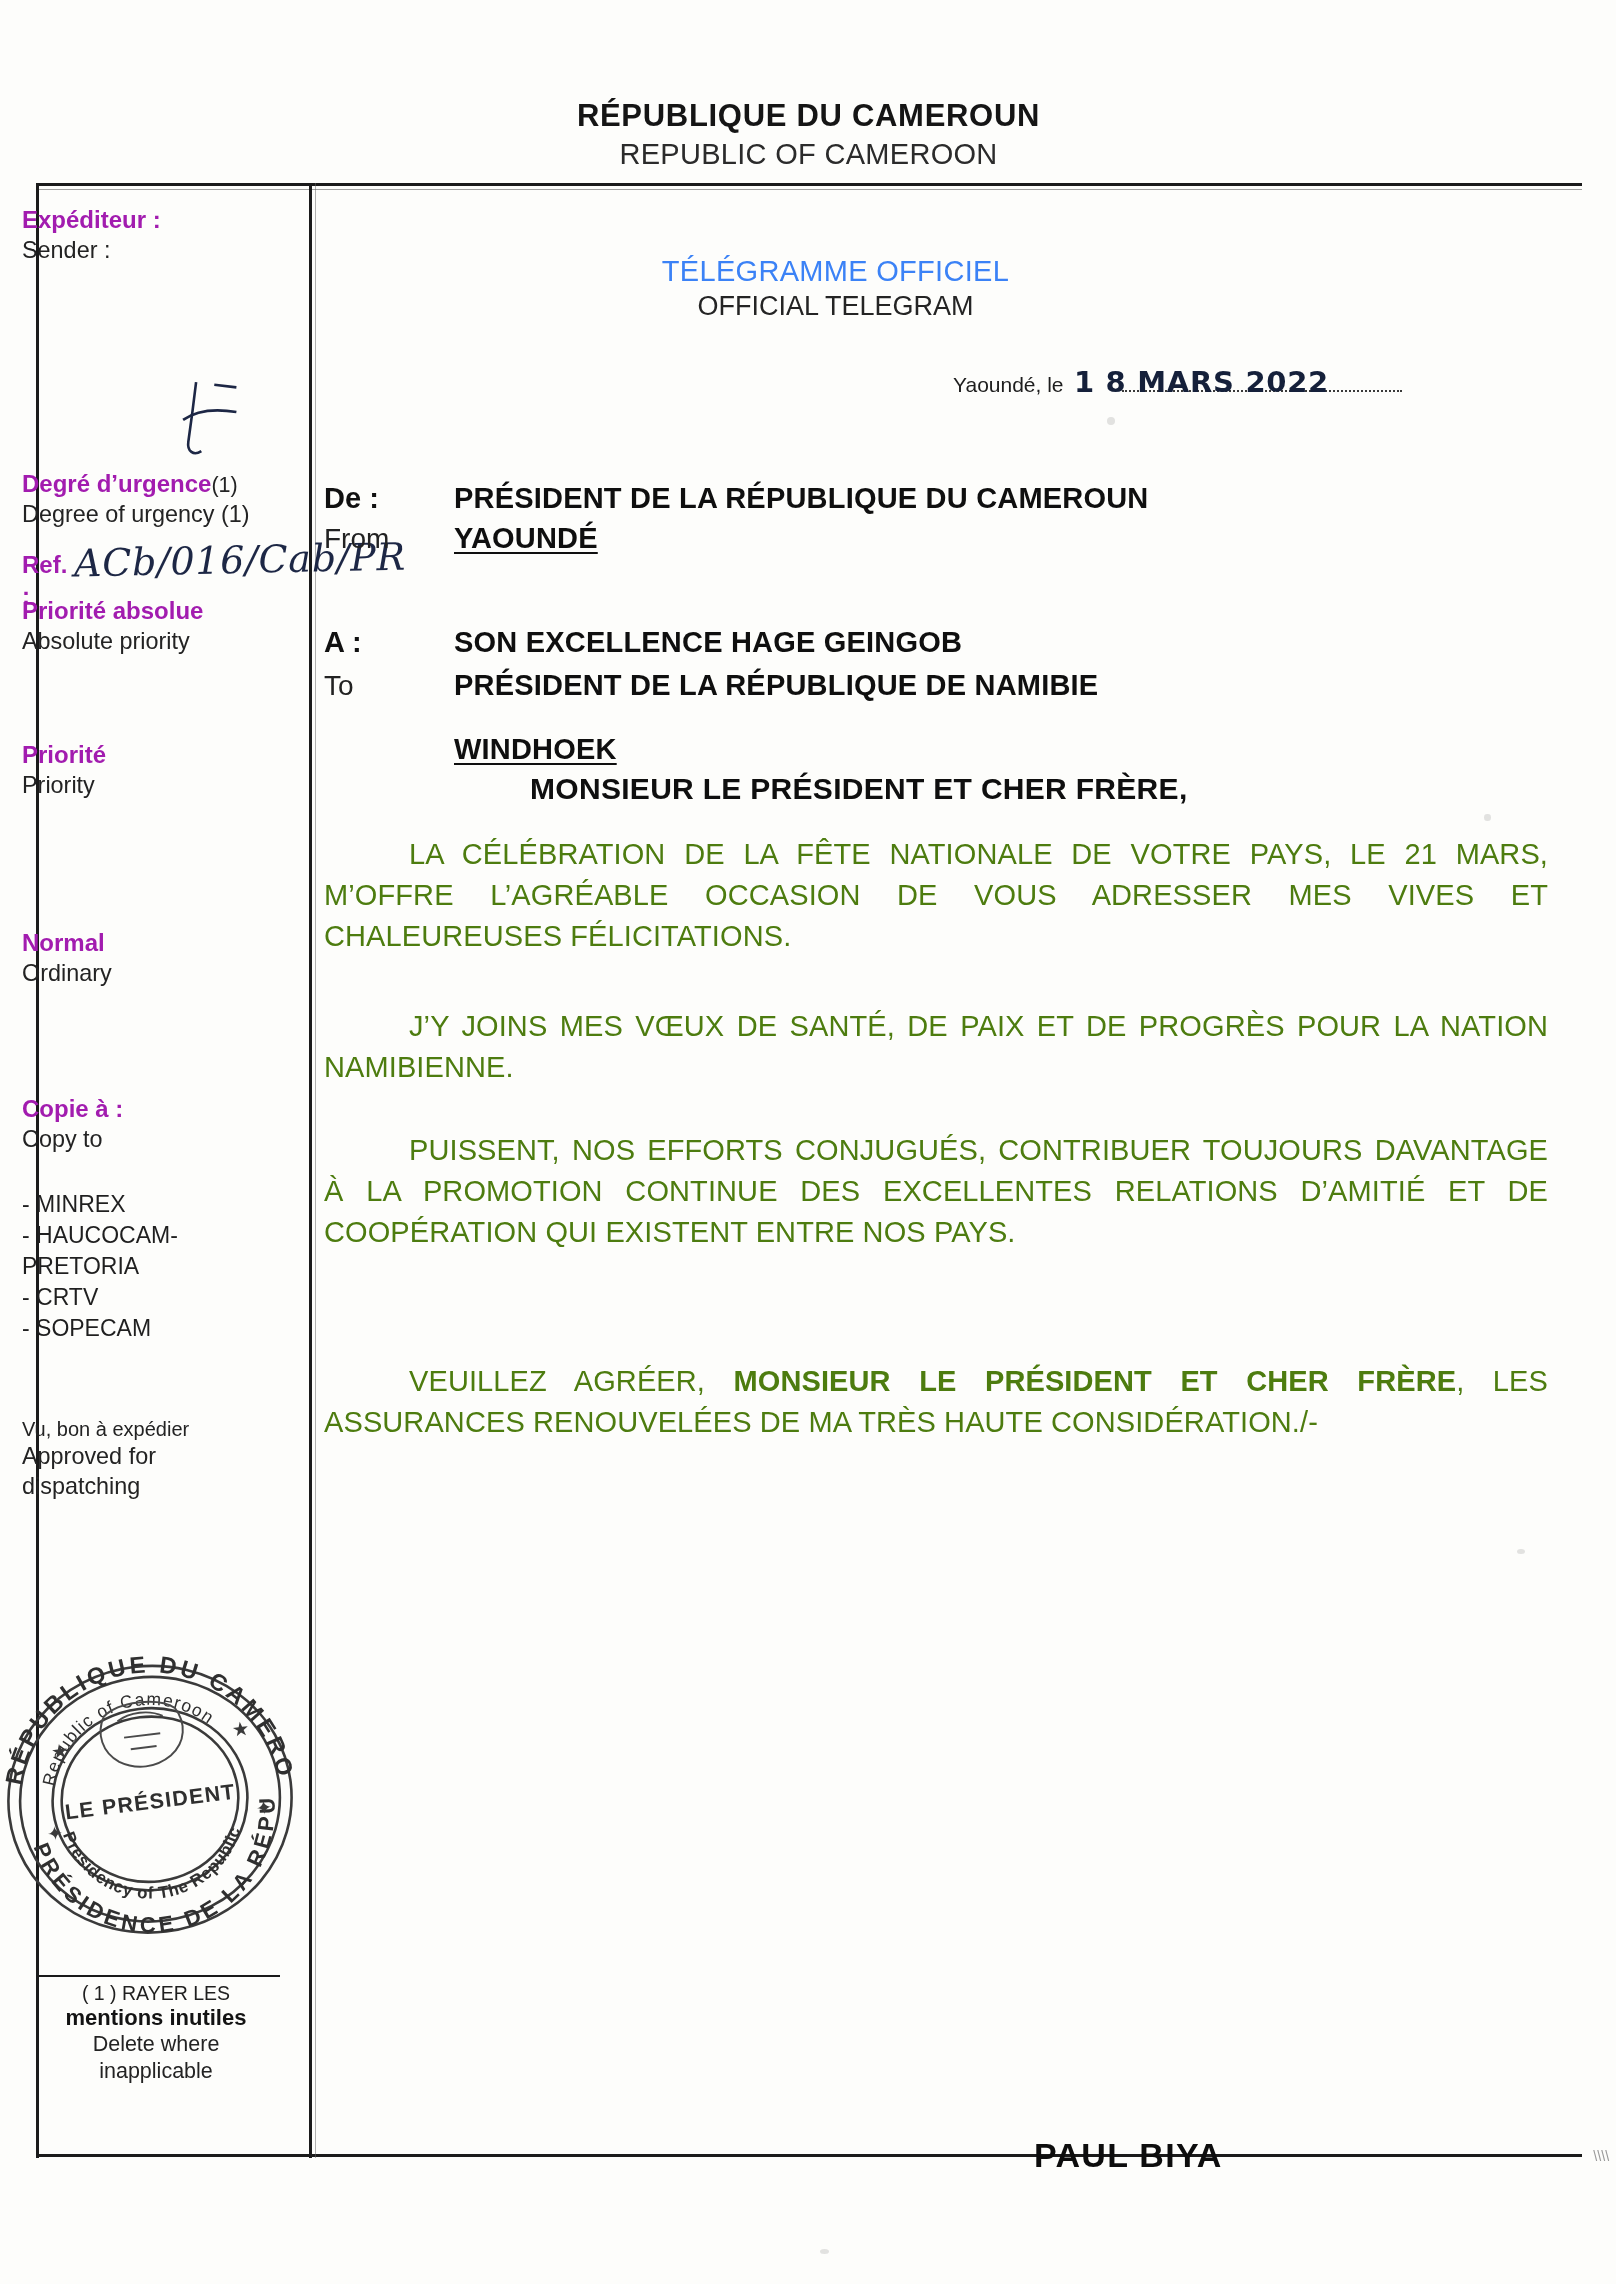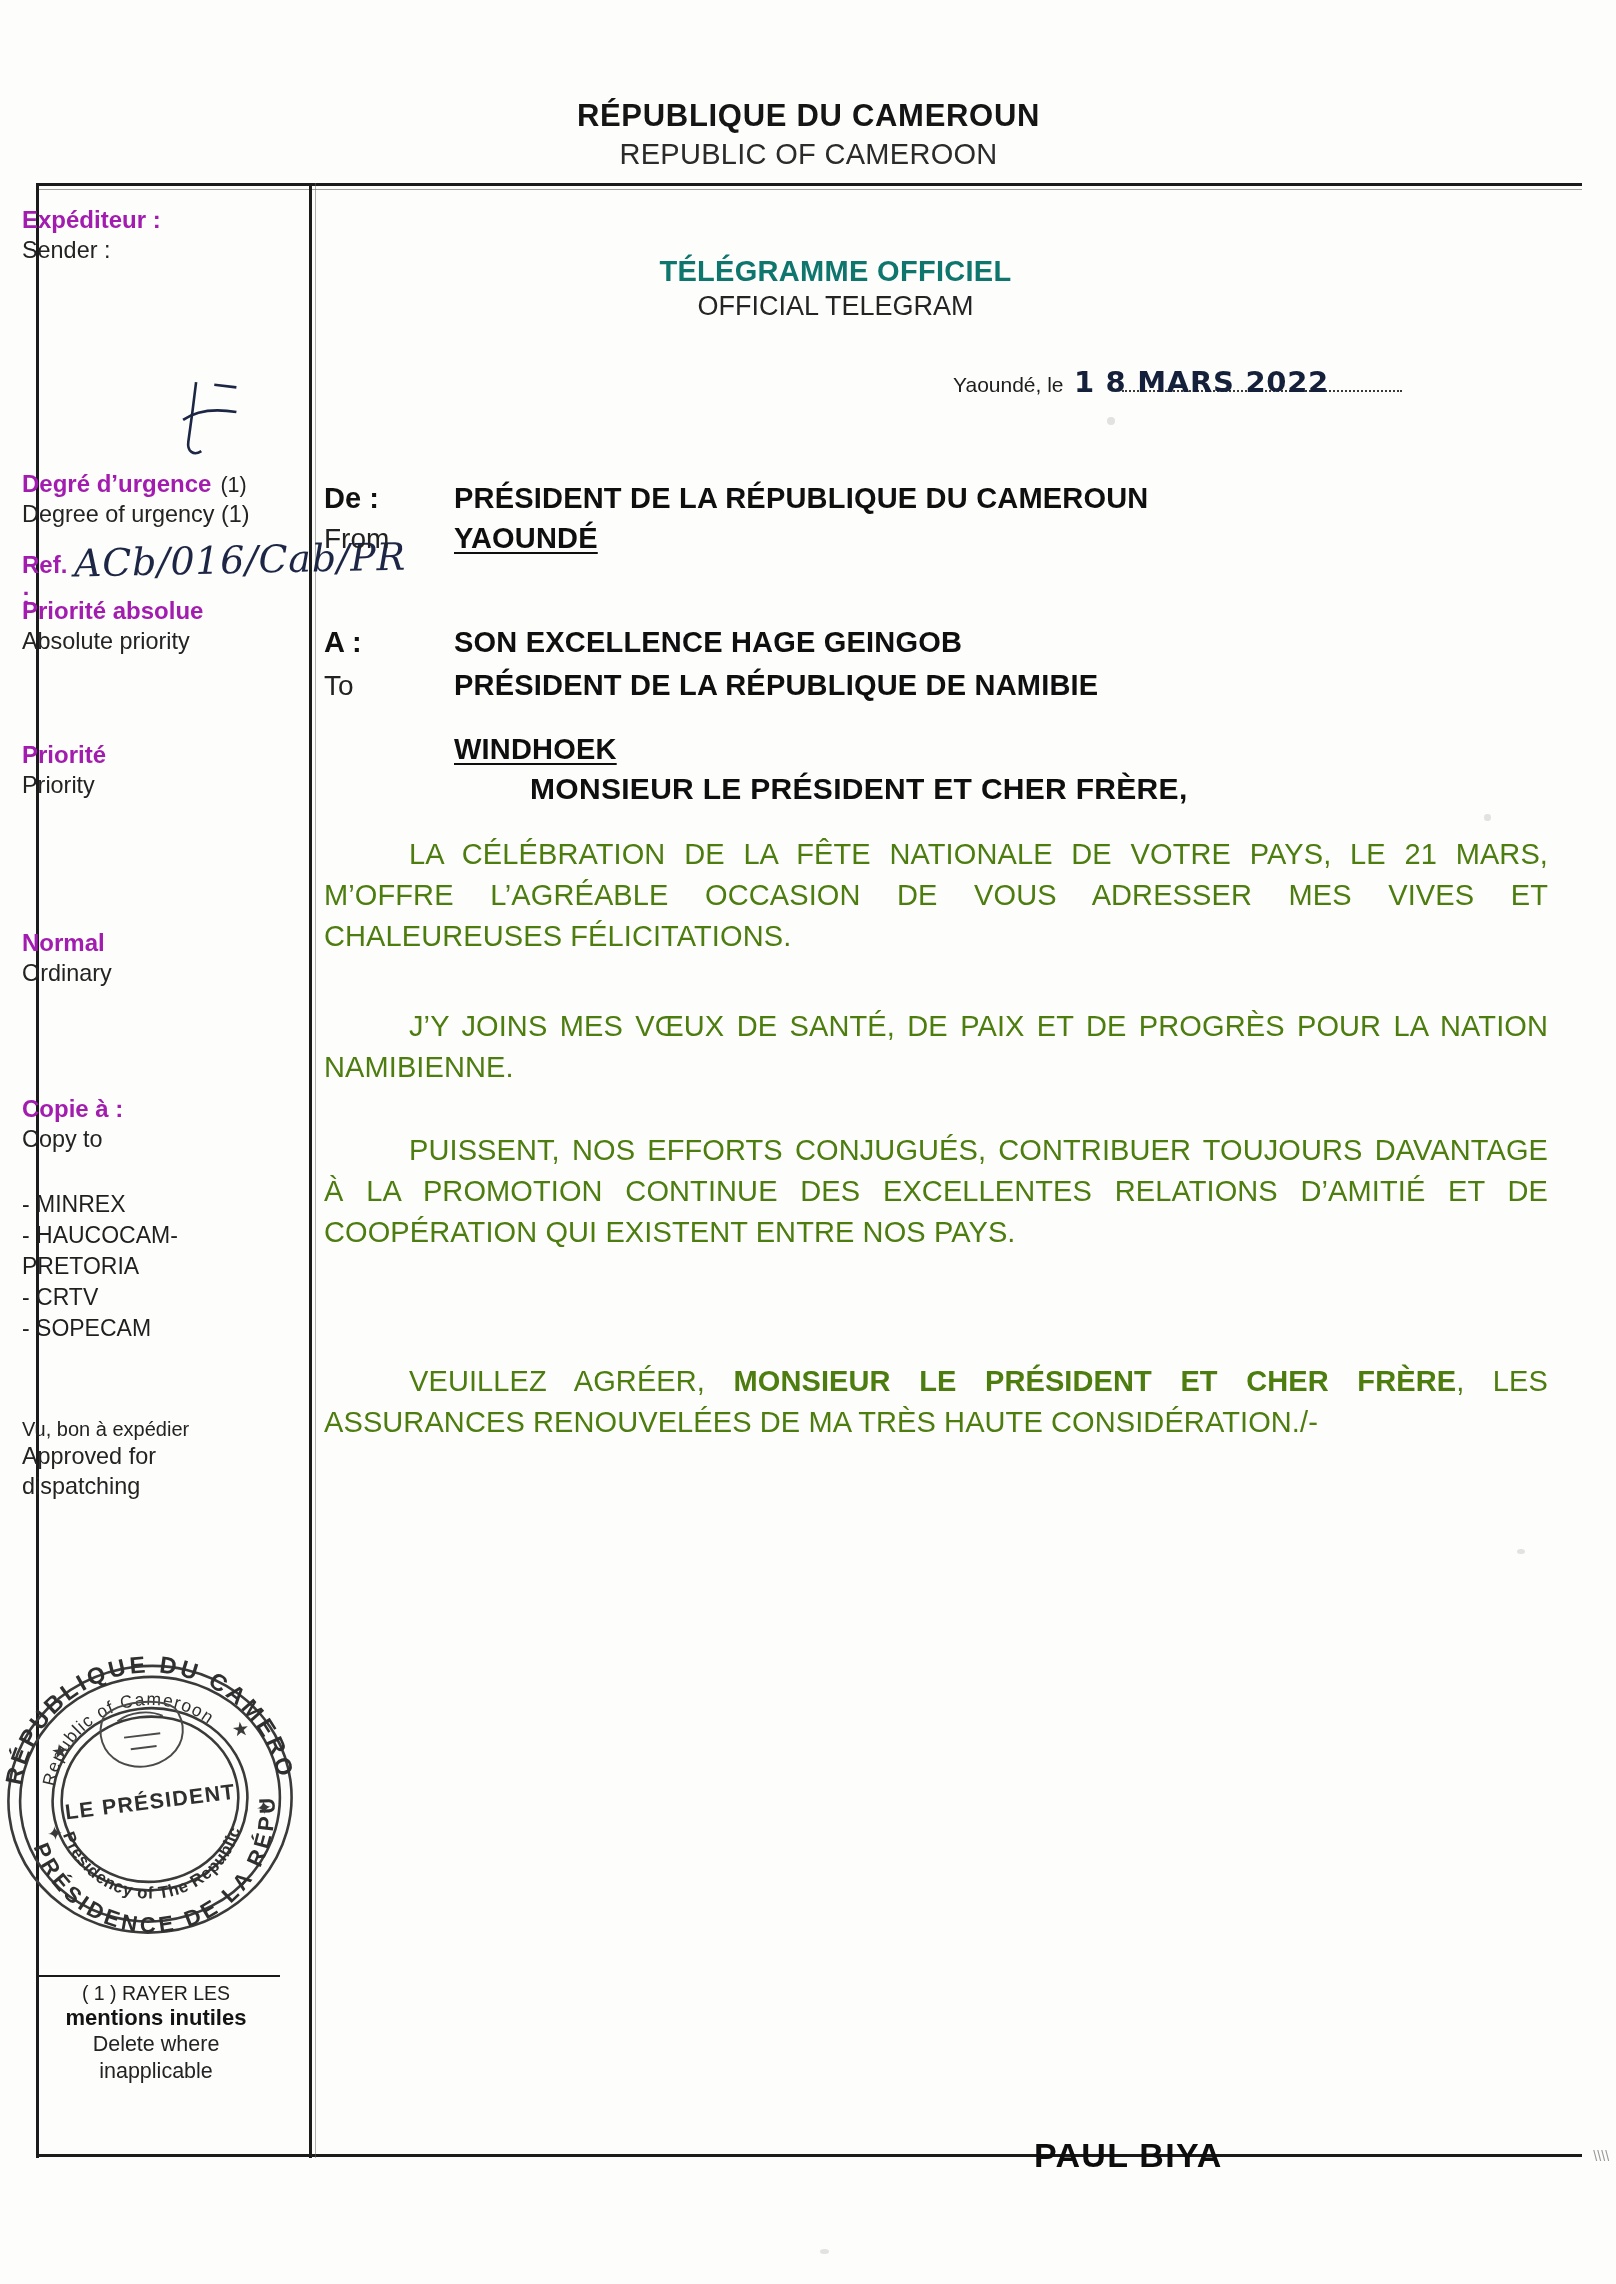--- a/index.html
+++ b/index.html
@@ -122,21 +122,21 @@
     font-size: 20px;
     font-weight: normal;
     color: #232323;
     line-height: 1.3;
   }
   .l-num {
     font-size: 21.5px;
     font-weight: normal;
     color: #232323;
   }
-  .inline-row { display: flex; align-items: baseline; gap: 9px; }
+  .inline-row { display: flex; align-items: baseline; }
 
   
   .sender-mark {
     position: absolute;
     left: 174px;
     top: 195px;
     width: 78px;
     height: 85px;
   }
   .sender-mark svg { display:block; }
@@ -203,21 +203,21 @@
     width: 1267px;
     height: 1975px;
   }
   .tg-title {
     position: absolute;
     left: 0;
     top: 72px;
     width: 1041px;
     text-align: center;
   }
-  .tg-title .t1 { font-size: 29px; font-weight: bold; letter-spacing: 0.3px; color:#0f766e;}
+  .tg-title .t1 { font-size: 29px; font-weight: normal; letter-spacing: 0.3px; color:#3b82f6;}
   .tg-title .t2 { font-size: 27px; color: #242424; margin-top: 2.6px;}
 
   .date-line {
     position: absolute;
     left: 638px;
     top: 182px;
     display: flex;
     align-items: baseline;
     gap: 10.4px;
   }

